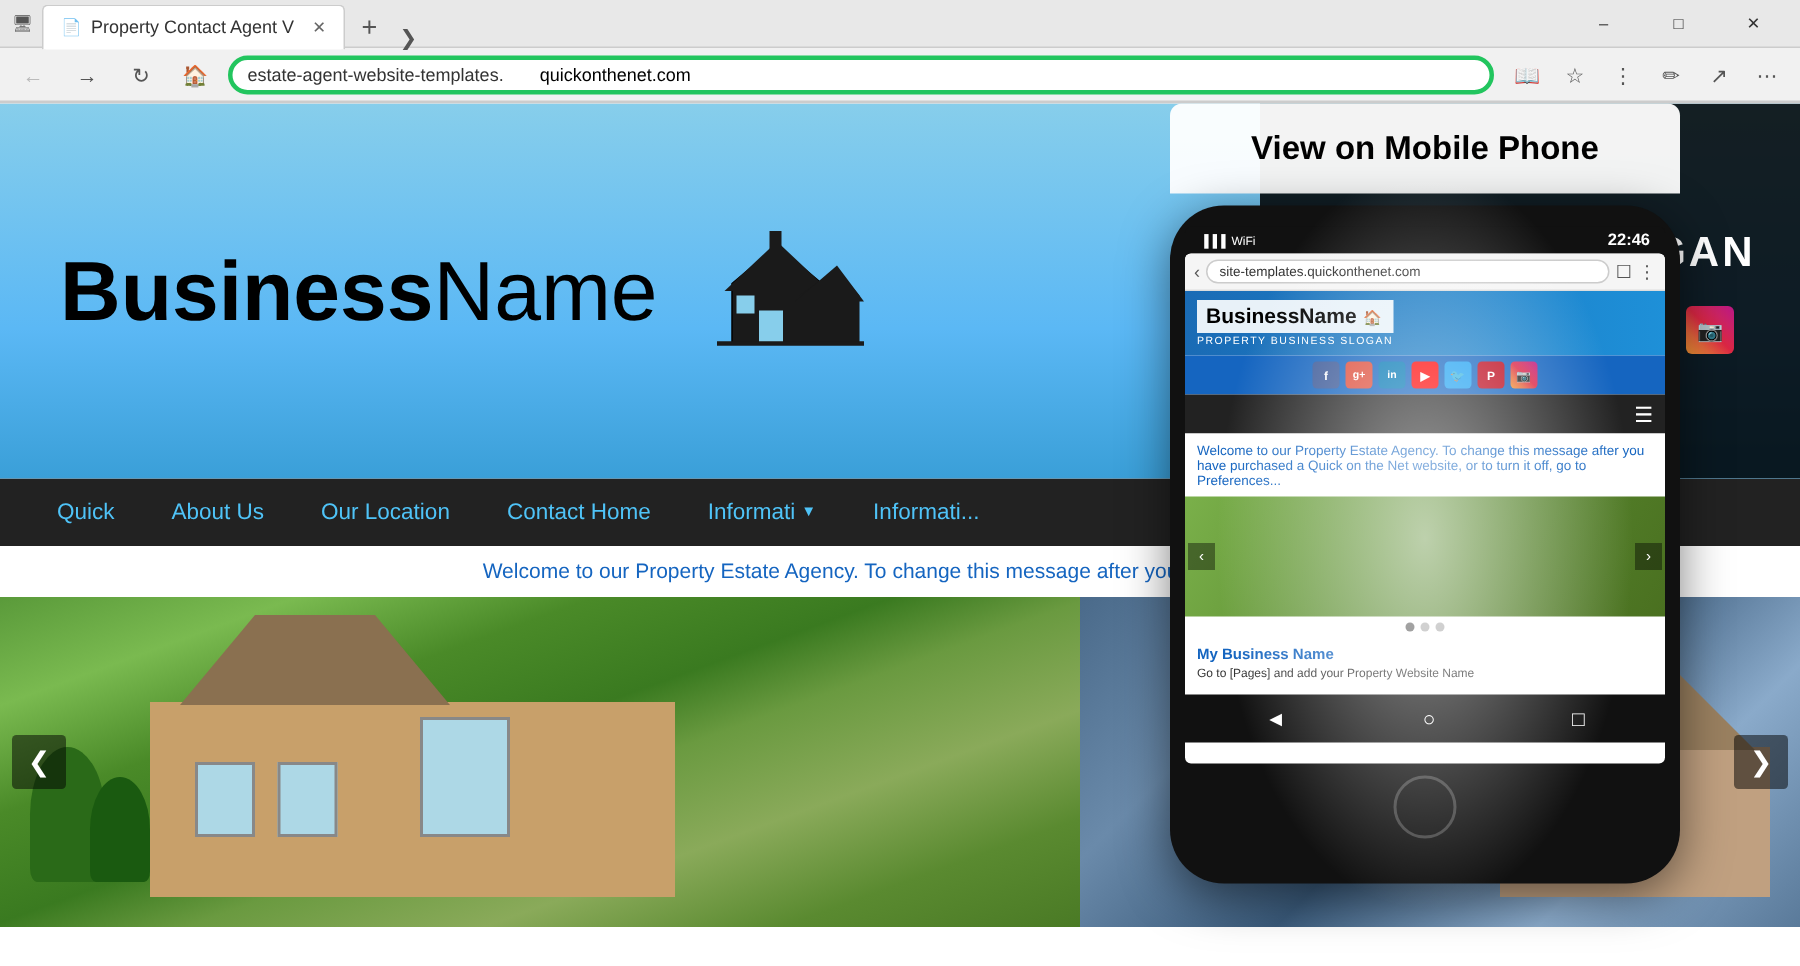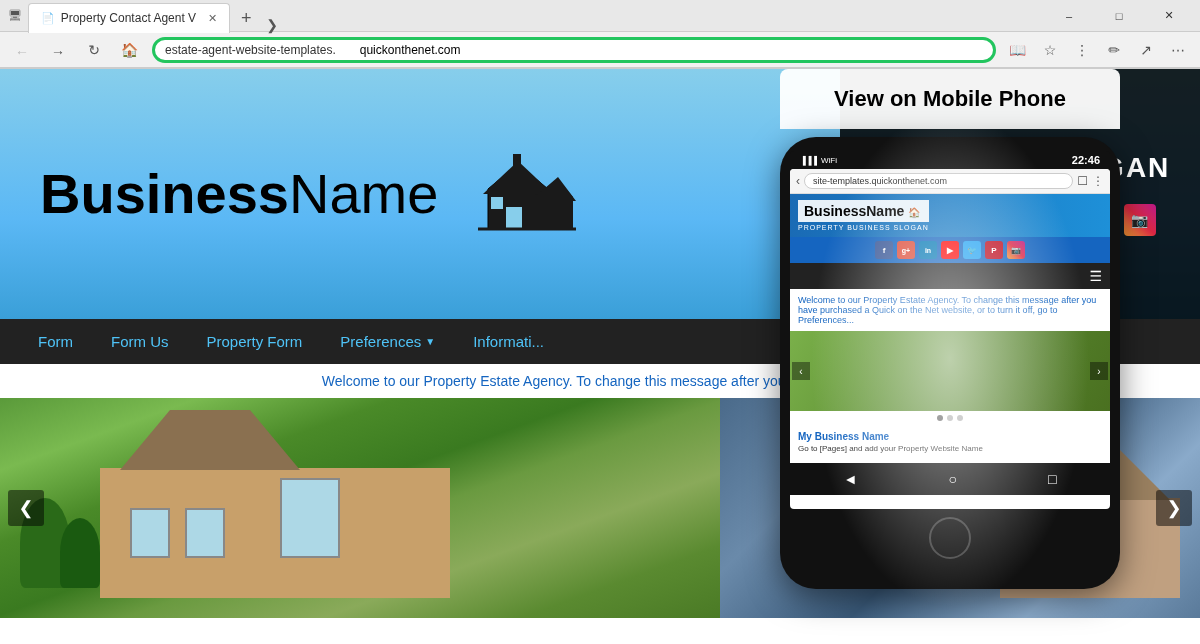--- a/index.html
+++ b/index.html
@@ -463,25 +463,26 @@
         <div class="social-icon si-li" style="font-size:11px;">in</div>
         <div class="social-icon si-yt">▶</div>
         <div class="social-icon si-tw" style="font-size:11px;">🐦</div>
         <div class="social-icon si-pi" style="font-size:11px;">P</div>
         <div class="social-icon" style="background:linear-gradient(45deg,#f09433,#e6683c,#dc2743,#cc2366,#bc1888);">📷</div>
       </div>
     </div>
   </div>
 
   <div class="nav-bar">
-    <div class="nav-item">Form</div>
-    <div class="nav-item">Form Us</div>
-    <div class="nav-item">Property Form</div>
+    <div class="nav-item">Quick</div>
+    <div class="nav-item">About Us</div>
+    <div class="nav-item">Our Location</div>
+    <div class="nav-item">Contact Home</div>
     <div class="nav-item">
-      <span>Preferences</span>
+      <span>Informati</span>
       <span class="nav-dropdown-arrow">▼</span>
     </div>
     <div class="nav-item">Informati...</div>
   </div>
 
   <div class="welcome-bar">
     <span class="welcome-text">Welcome to our Property Estate Agency. To change this message after you have purcha...</span>
   </div>
 
   <div class="slider-section">

